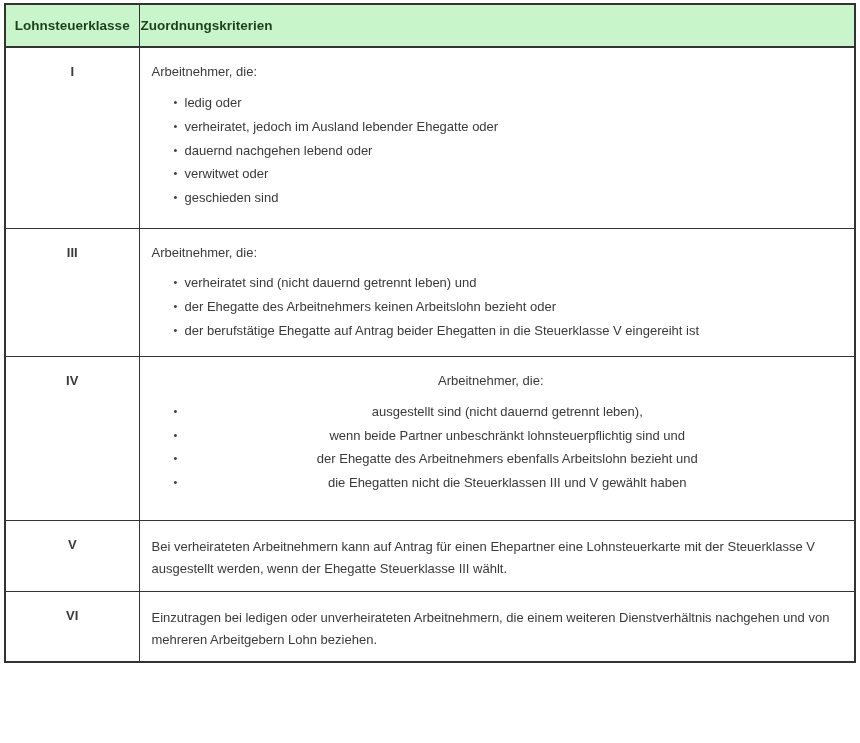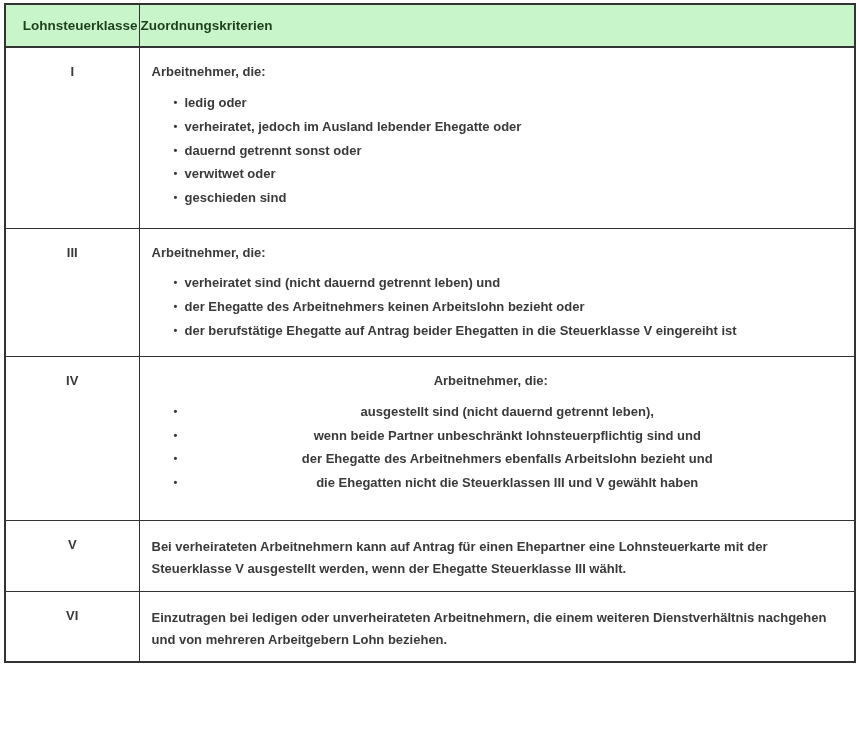--- a/index.html
+++ b/index.html
@@ -33,31 +33,30 @@
   }
   thead th {
     background: var(--header-bg);
     color: var(--header-text);
     font-size: 13.5px;
     font-weight: bold;
     height: 43px;
     vertical-align: middle;
     border-bottom: 2px solid var(--border-color);
   }
-  thead th.h-klasse { text-align: right; }
+  thead th.h-klasse { text-align: center; }
   thead th.h-kriterien { text-align: left; }
   td.klasse-cell {
     text-align: center;
     font-weight: bold;
     padding-top: 16px;
     color: var(--body-text);
   }
   td.criteria-cell {
     padding: 15px 24px 10px 12px;
-    font-weight: bold;
   }
   .intro {
     margin: 0;
     line-height: 1.45;
   }
   tr.plain .intro {
     line-height: 1.72;
   }
   ul.bullets {
     list-style: none;
@@ -104,21 +103,21 @@
     <tbody id="tbody">
         <tr class="r0">
     <td class="klasse-cell">
       <span>I</span>
     </td>
     <td class="criteria-cell">
       <p class="intro">Arbeitnehmer, die:</p>
       <ul class="bullets">
               <li>ledig oder</li>
               <li>verheiratet, jedoch im Ausland lebender Ehegatte oder</li>
-              <li>dauernd getrennt sonst oder</li>
+              <li>dauernd nachgehen lebend oder</li>
               <li>verwitwet oder</li>
               <li>geschieden sind</li>
             </ul>
     </td>
   </tr>
         <tr class="r2">
     <td class="klasse-cell">
       <span>III</span>
     </td>
     <td class="criteria-cell">

